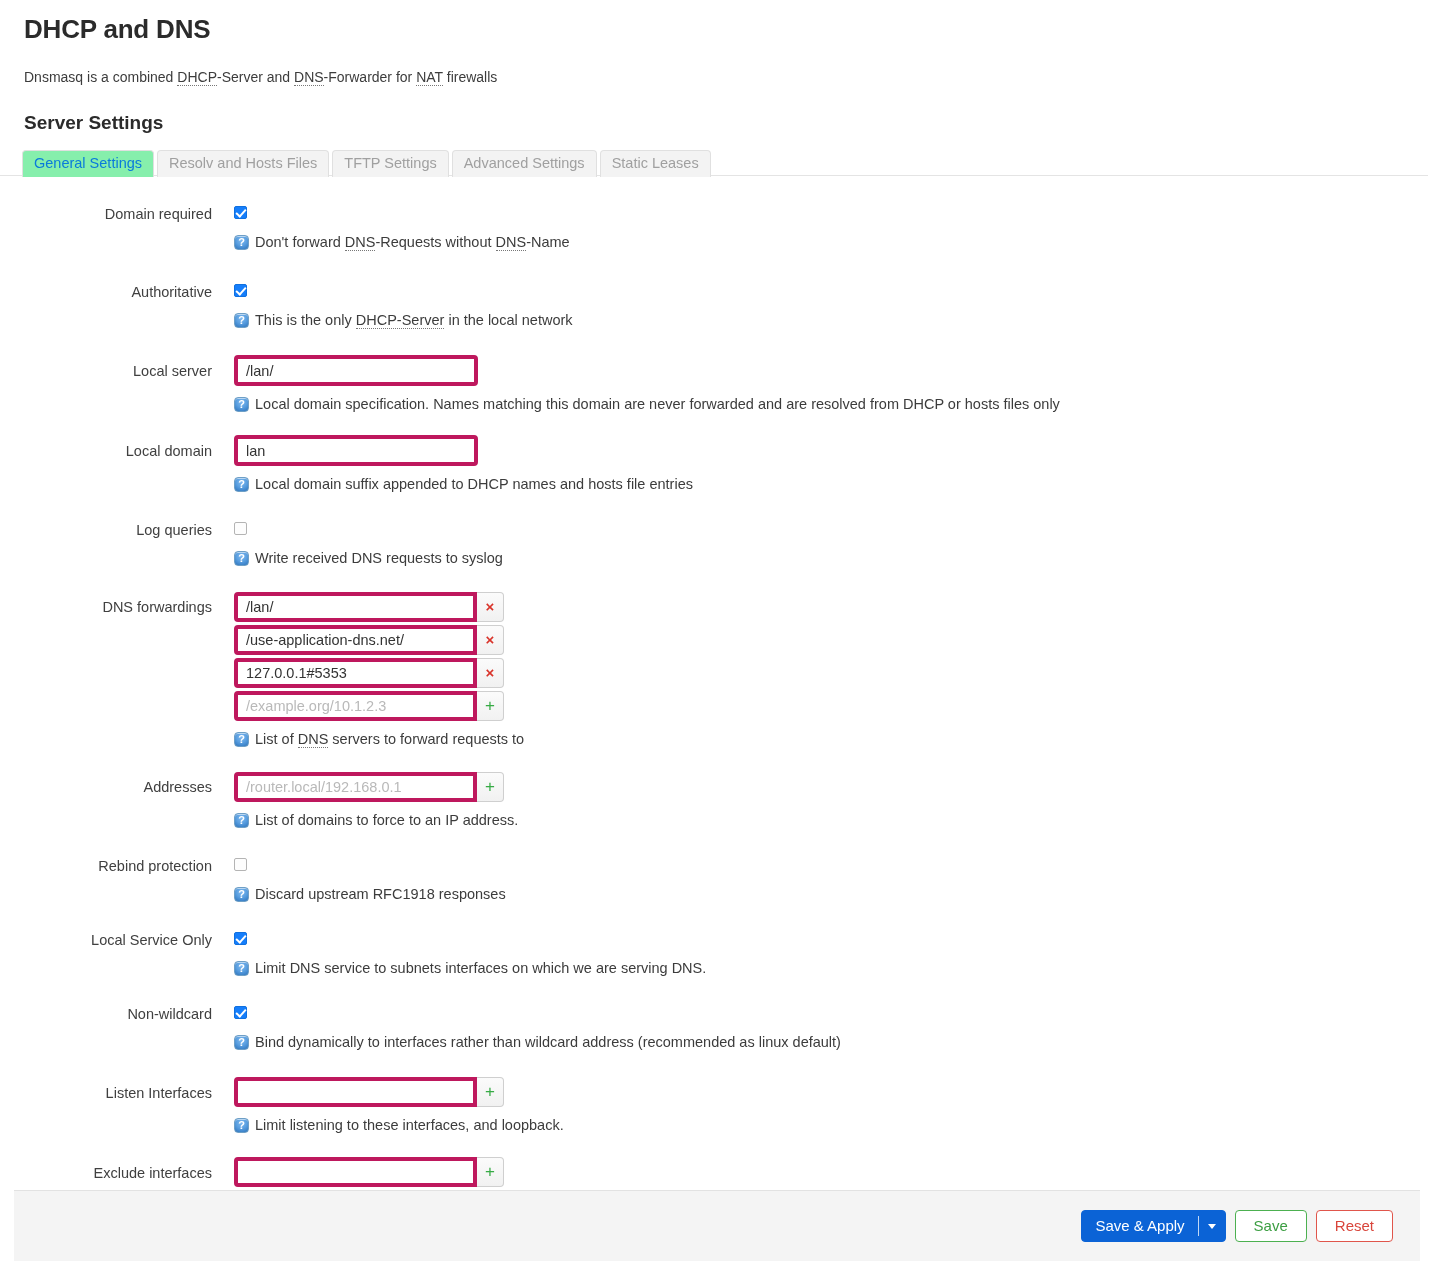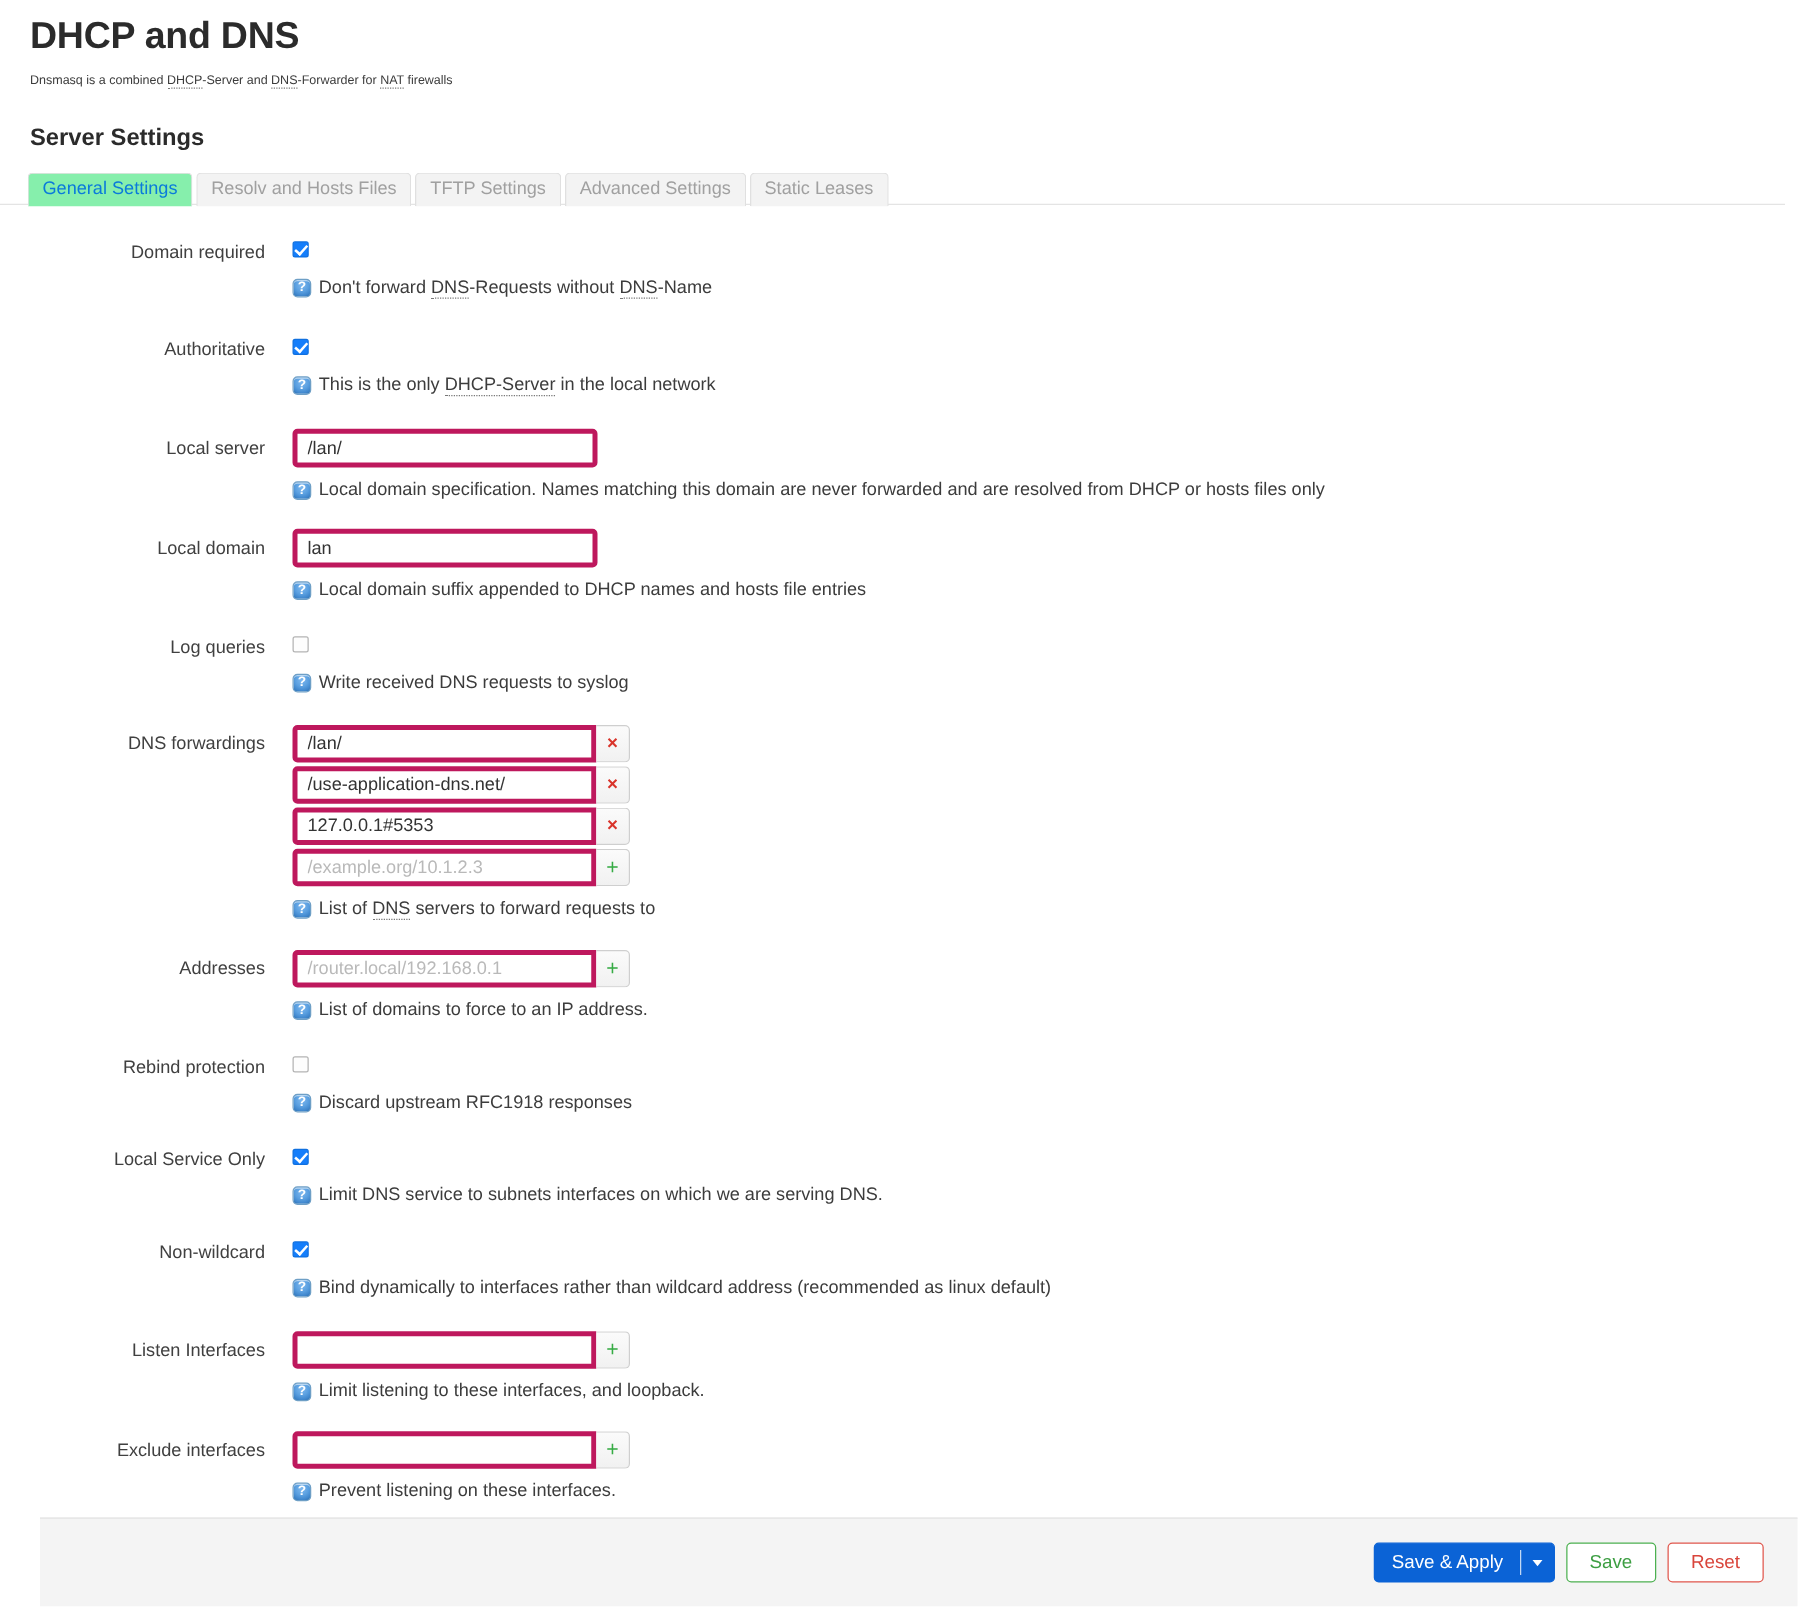--- a/index.html
+++ b/index.html
@@ -9,25 +9,25 @@
     background: #ffffff;
     font-family: "Liberation Sans", sans-serif;
     color: #404040;
     -webkit-font-smoothing: antialiased;
   }
   .page { position: relative; width: 1440px; height: 1286px; overflow: hidden; }
 
   
   .hdr { padding: 14px 0 0 24px; }
   .hdr h1 {
-    margin: 0; font-size: 30px; line-height: 30px;
+    margin: 0; font-size: 26px; line-height: 30px;
     font-weight: bold; color: #2b2b2b; letter-spacing: -0.2px;
   }
   .hdr .sub {
-    margin-top: 12px; font-size: 10px; line-height: 18px; color: #3c3c3c;
+    margin-top: 24px; font-size: 14px; line-height: 18px; color: #3c3c3c;
   }
   abbr { text-decoration: none; border-bottom: 1px dotted #777; cursor: help; }
 
   .sectitle {
     margin: 26px 0 0 24px; font-size: 19px; font-weight: bold; color: #2b2b2b;
   }
 
   
   .tabs {
     margin: 15px 0 0 0; padding: 0 0 0 22px;
@@ -150,27 +150,26 @@
     font-size: 15px; line-height: 28px; text-align: center;
     font-weight: bold;
     cursor: pointer;
     font-family: "Liberation Sans", sans-serif;
   }
   .dynbtn.rm { color: #d9342b; }
   .dynbtn.add { color: #36ab44; font-weight: normal; font-size: 17px; }
 
   
   .footer {
-    position: absolute; left: 32px; top: 1190px;
+    position: absolute; left: 14px; top: 1190px;
     width: 1406px; height: 71px;
     background: #f4f4f4;
     border-top: 1px solid #e2e2e2;
     display: flex; align-items: center; justify-content: flex-end;
     padding-right: 27px;
-    margin-top: 24px;
   }
   .btn {
     font-family: "Liberation Sans", sans-serif;
     font-size: 15px; line-height: 18px;
     border-radius: 4px;
     cursor: pointer;
     height: 32px;
     display: inline-flex; align-items: center; justify-content: center;
   }
   .btn-apply {

